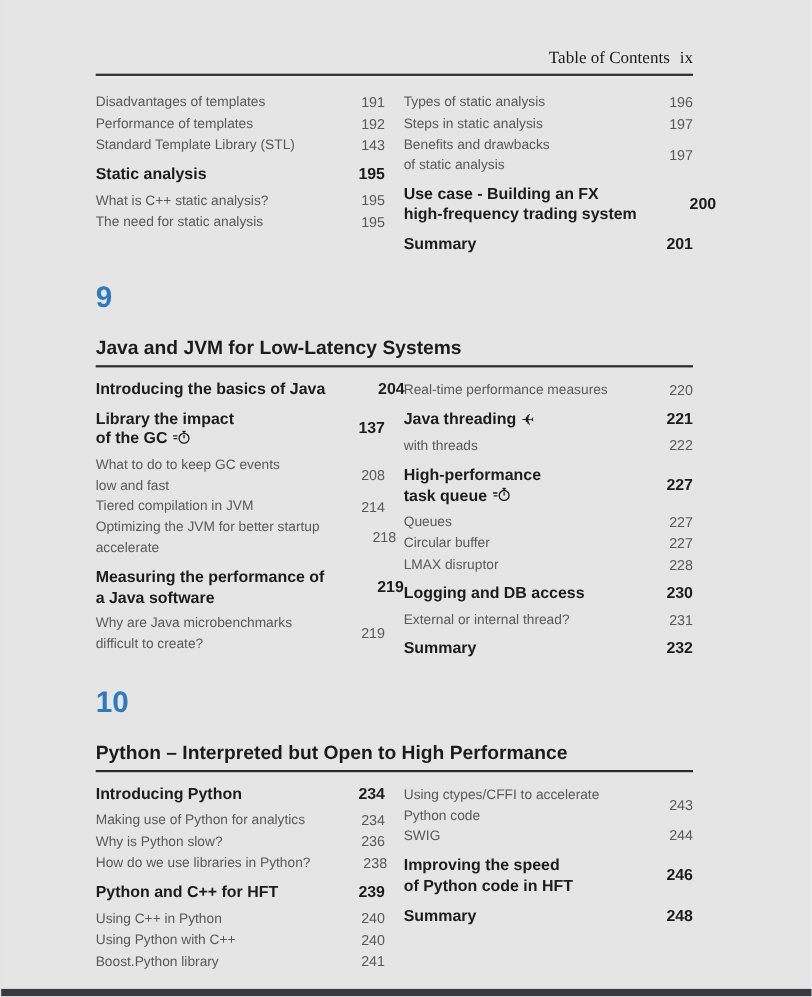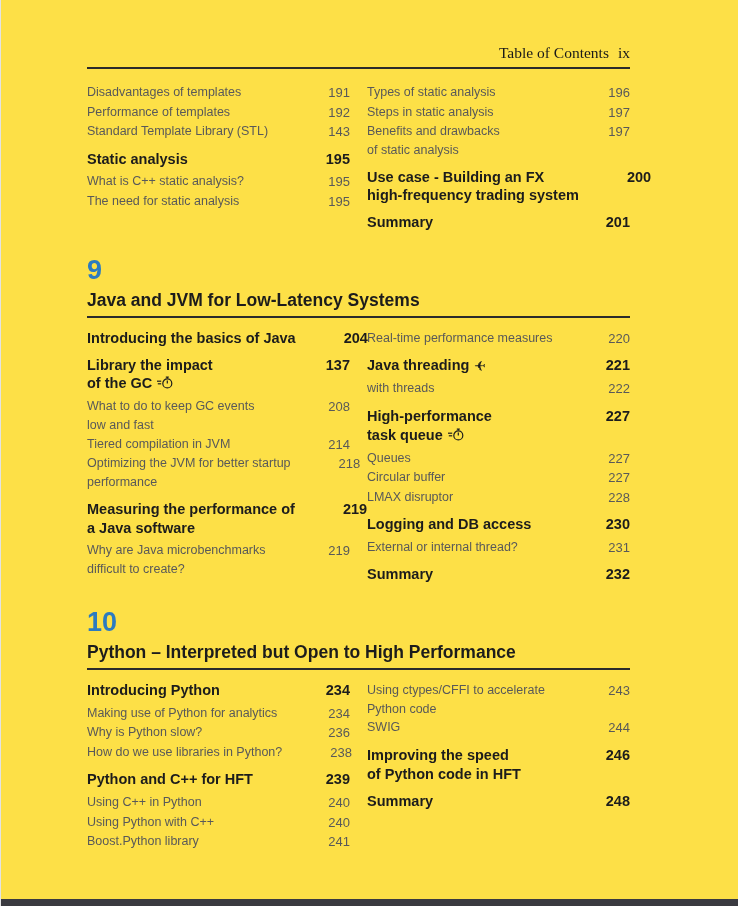--- a/index.html
+++ b/index.html
@@ -1,19 +1,19 @@
 <!DOCTYPE html>
 <html><head>
 <meta charset="utf-8">
 <style>
   html,body{margin:0;padding:0;background:#ffffff;}
   .page{
     position:relative;
     width:738px;height:906px;
-    background:#fde047;
+    background:#e5e5e5;
     font-family:"Liberation Sans",sans-serif;
     overflow:hidden;
     border-left:1px solid #e3e3e3;
     box-sizing:border-box;
   }
   .content{padding:0 108px 0 86px;}
 
   
   .doc-header{
     margin-top:44px;
@@ -32,30 +32,30 @@
   .chapter-number{
     color:#2c7bc0;
     font-size:27px;
     font-weight:700;
     line-height:1.1;
   }
   .chapter-title{
     font-size:17.5px;
     font-weight:700;
     color:#1c1c1c;
-    margin-top:4px;
+    margin-top:20px;
     line-height:1.2;
   }
   .chapter-rule{height:2px;background:#2b2b2b;margin-top:5px;margin-bottom:11px;}
 
   .columns{display:flex;gap:17px;}
   .col{flex:1;min-width:0;}
 
   
-  .entry{display:flex;align-items:flex-start;gap:40px;}
+  .entry{display:flex;align-items:center;gap:40px;}
   .entry-text{flex:1;padding-right:8px;}
   .entry .line{display:block;white-space:nowrap;}
   .entry-page{white-space:nowrap;}
 
   .entry.sub{
     color:#595959;
     font-size:12.5px;
     line-height:1.5;
   }
   .entry.sub .entry-page{font-size:13px;color:#595959;line-height:1.5;}
@@ -216,21 +216,21 @@
   </div>
               <div class="entry sub">
     <span class="entry-text">
                   <span class="line">Tiered compilation in JVM</span>
                 </span>
     <span class="entry-page">214</span>
   </div>
               <div class="entry sub">
     <span class="entry-text">
                   <span class="line">Optimizing the JVM for better startup</span>
-                  <span class="line">performance</span>
+                  <span class="line">accelerate</span>
                 </span>
     <span class="entry-page">218</span>
   </div>
               <div class="entry heading">
     <span class="entry-text">
                   <span class="line">Measuring the performance of</span>
                   <span class="line">a Java software</span>
                 </span>
     <span class="entry-page">219</span>
   </div>

